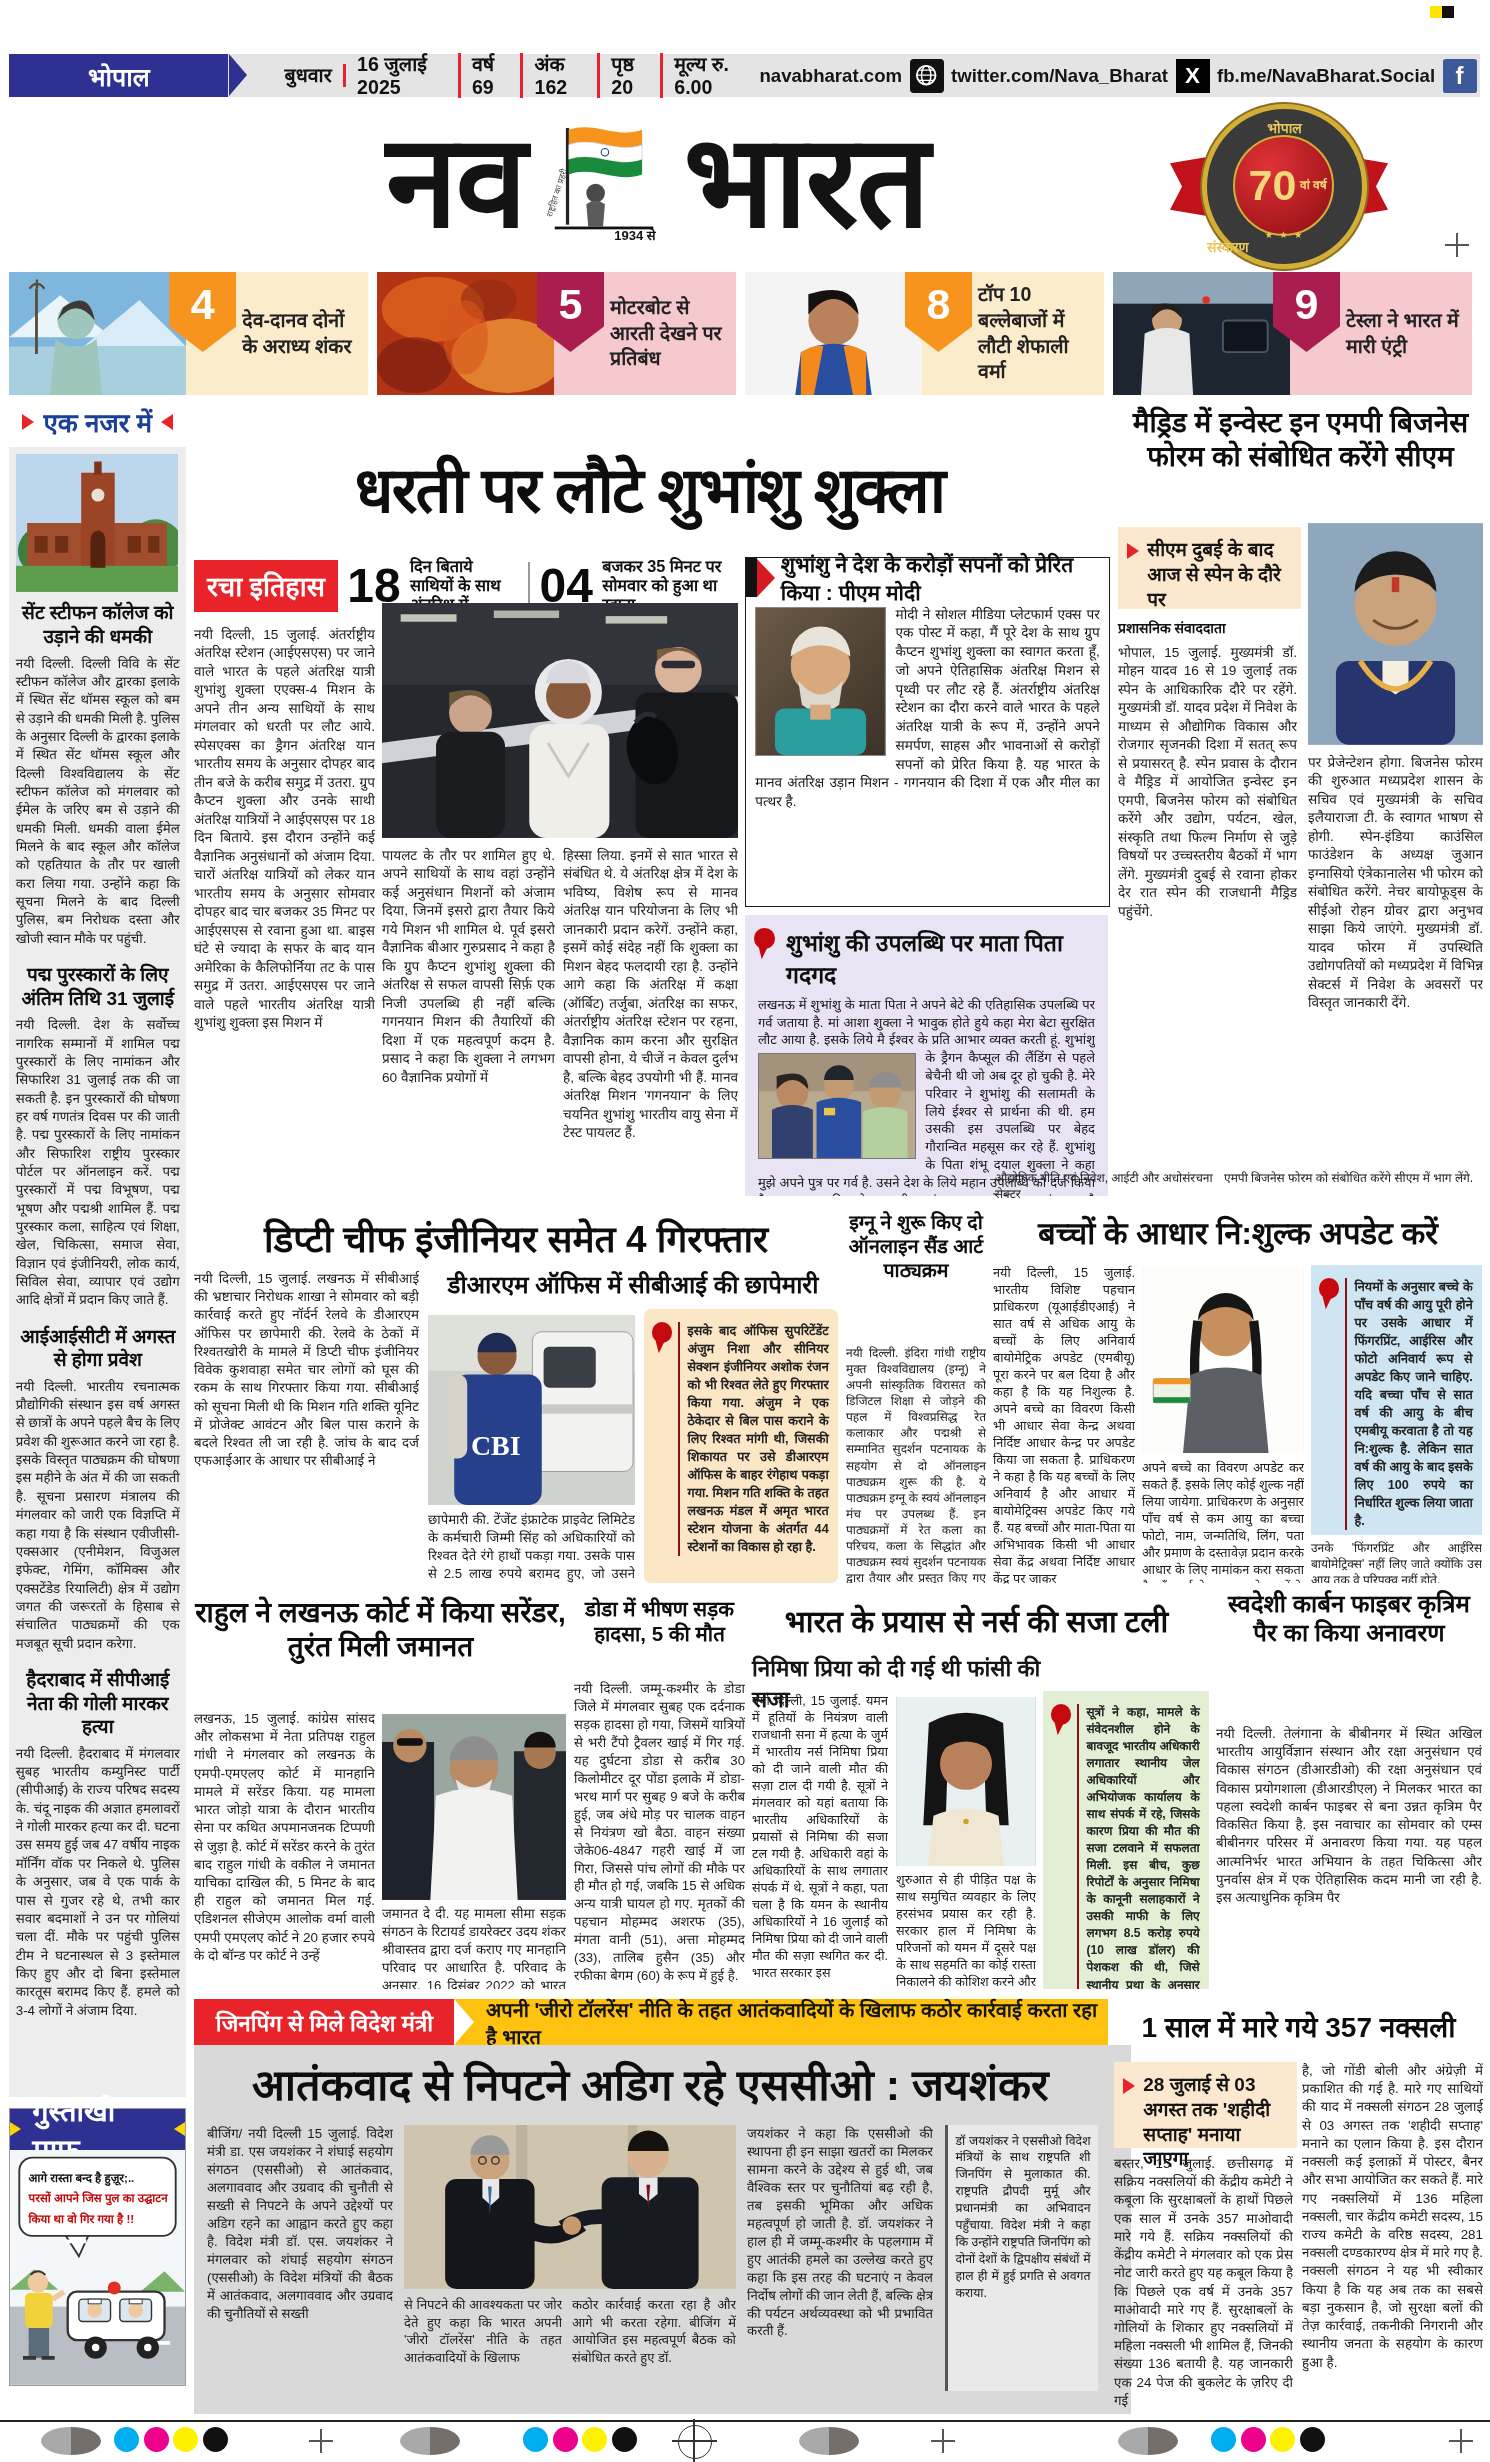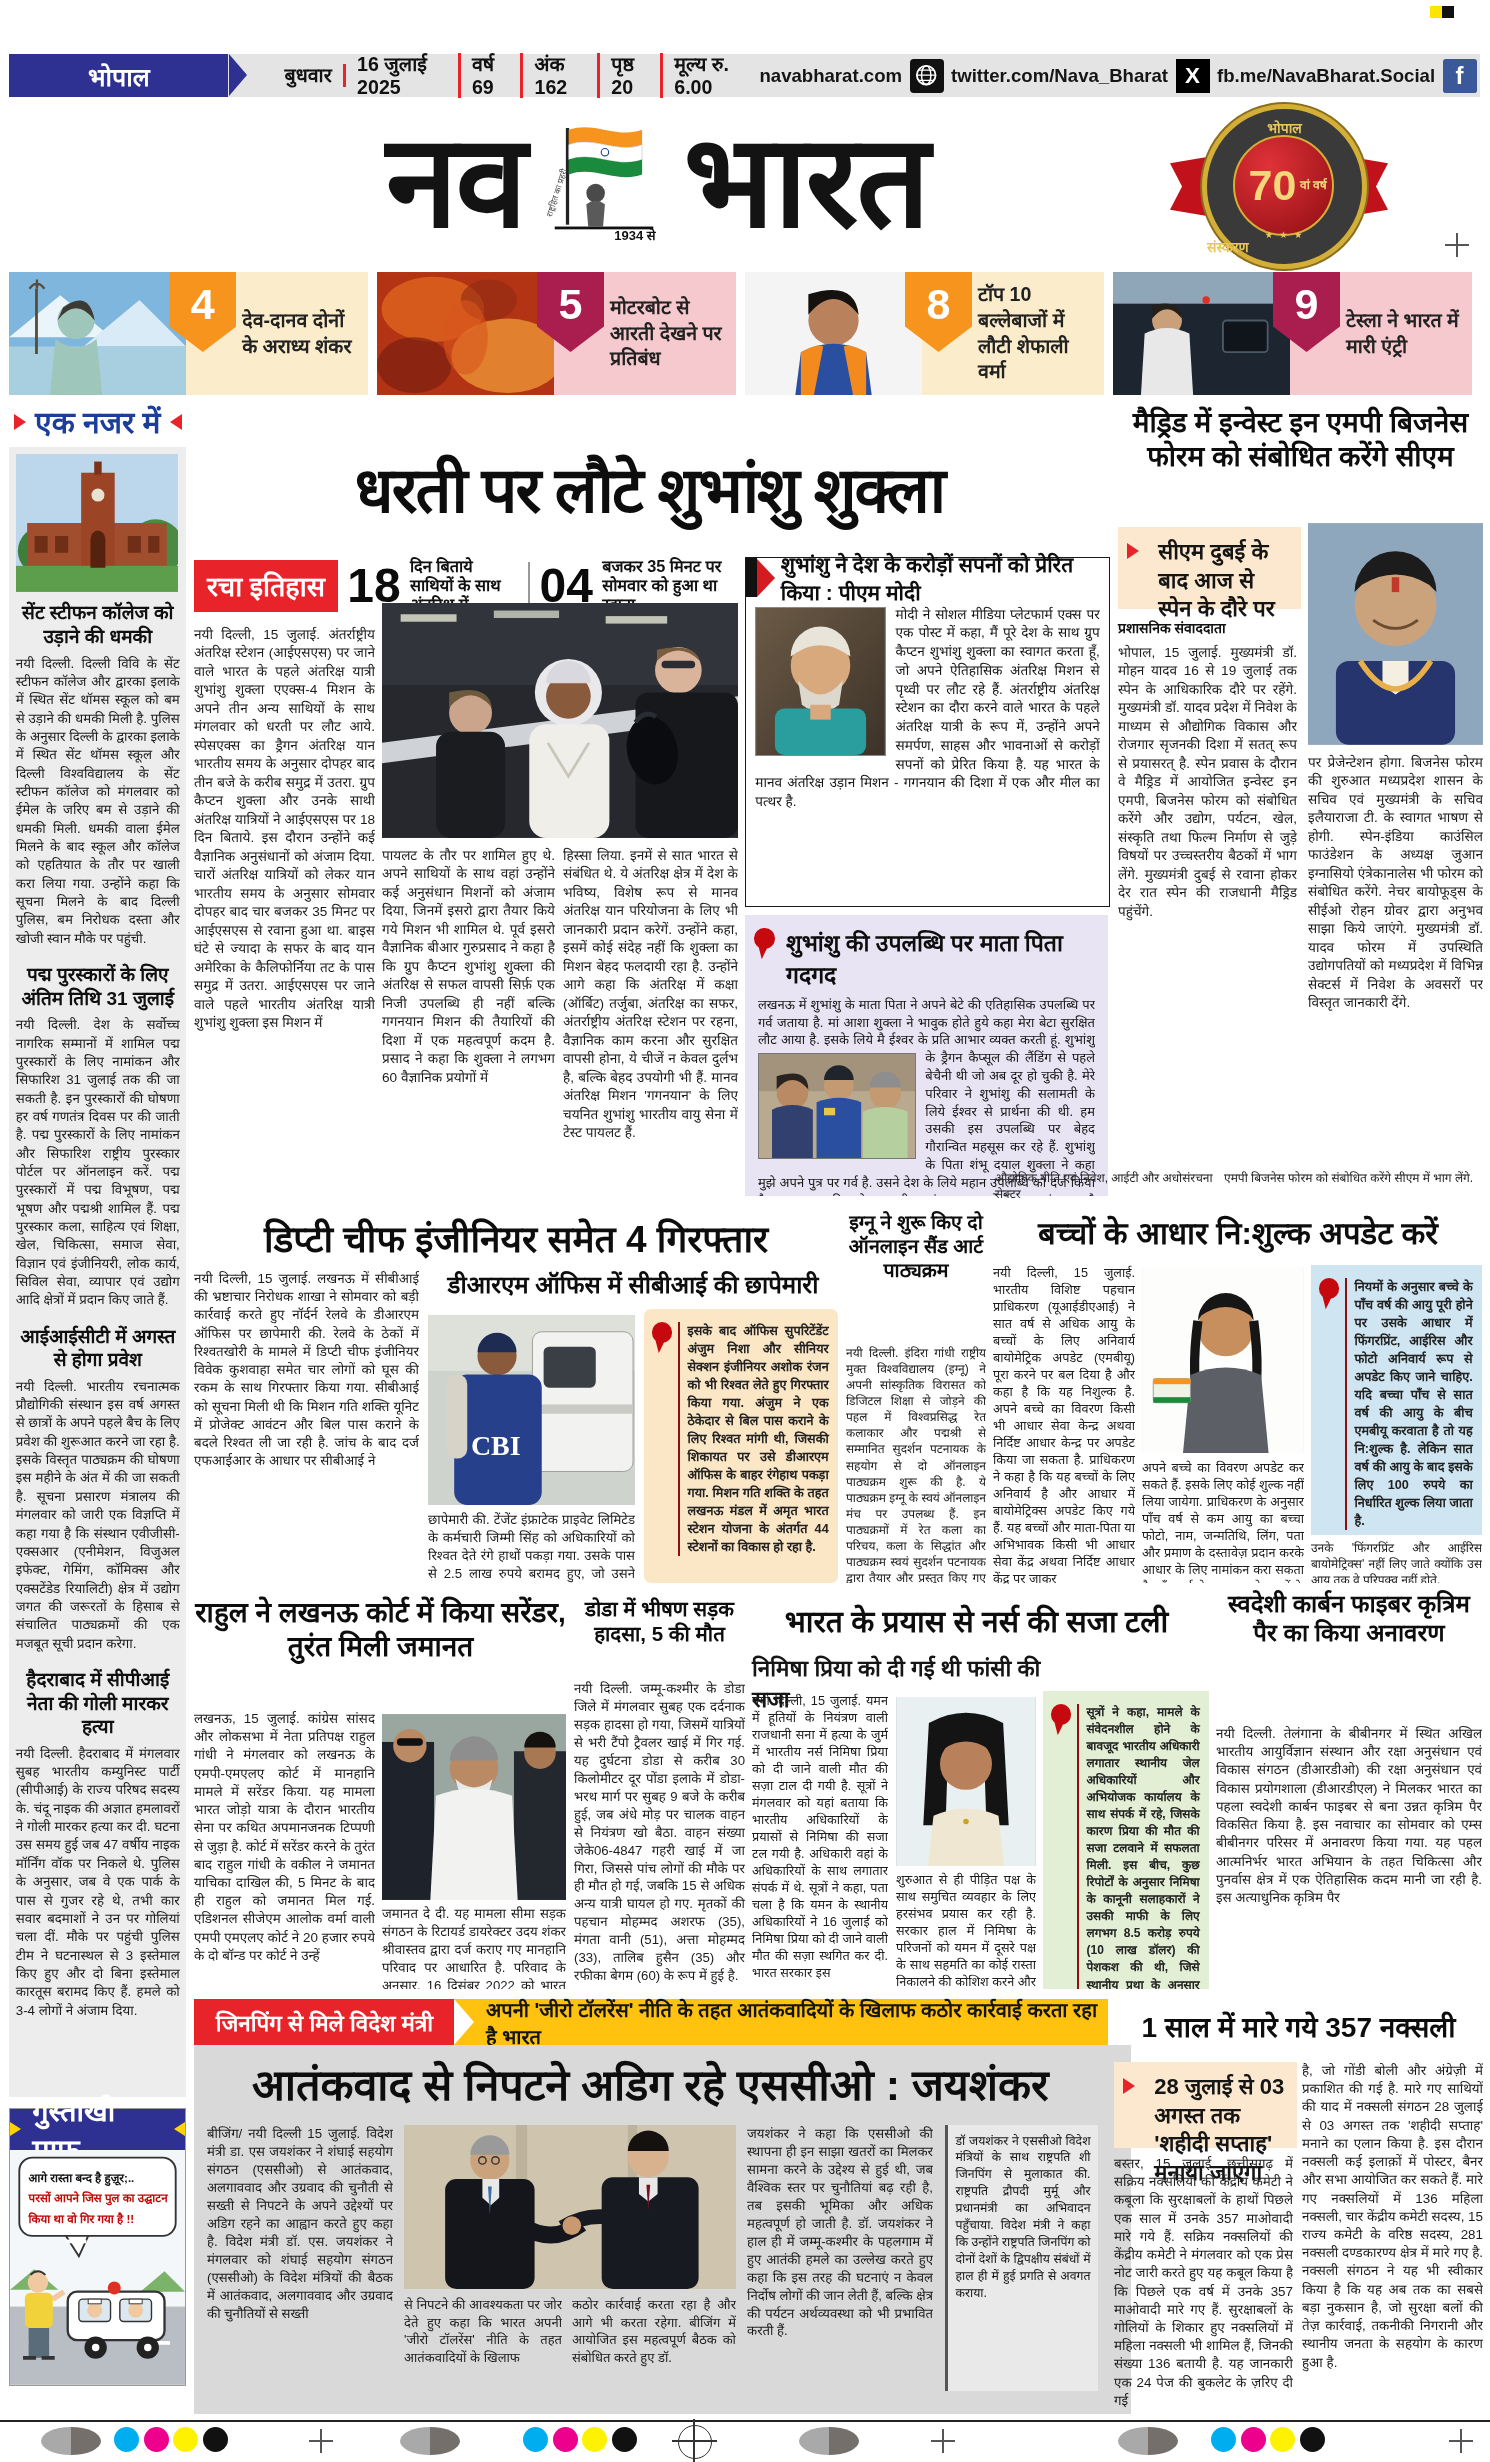--- a/index.html
+++ b/index.html
@@ -48,21 +48,21 @@
   .t-body{position:absolute;left:177px;right:0;top:0;bottom:0;}
   .bg-cream{background:#fbeccb;}
   .bg-pink{background:#f6c9ce;}
   .t-num{position:absolute;left:160px;top:0;width:67px;height:80px;color:#fff;font-size:43px;font-weight:bold;text-align:center;line-height:65px;clip-path:polygon(0 0,100% 0,100% 68%,50% 100%,0 68%);}
   .nb-orange{background:#f7941d;}
   .nb-crimson{background:#a91e4f;}
   .t-text{position:absolute;left:233px;right:7.5px;top:0;bottom:0;display:flex;align-items:center;font-weight:bold;font-size:19.6px;line-height:1.32;color:#222;}
   
   .sidebar{left:9.3px;top:400px;width:177px;}
   .sbhead{height:43px;display:flex;align-items:center;justify-content:center;gap:9.3px;}
-  .sbhead .tt{color:#1b3e9b;font-size:30px;font-weight:bold;}
+  .sbhead .tt{color:#1b3e9b;font-size:26px;font-weight:bold;}
   .tri-r{width:0;height:0;border-top:8.4px solid transparent;border-bottom:8.4px solid transparent;border-left:12px solid #e8232a;}
   .tri-l{width:0;height:0;border-top:8.4px solid transparent;border-bottom:8.4px solid transparent;border-right:12px solid #e8232a;}
   .sb-panel{background:#ededed;margin-top:3.7px;padding:7.5px 6.5px;height:1635px;overflow:hidden;}
   .sb-art{margin-bottom:15px;}
   .sb-title{font-size:19px;font-weight:bold;text-align:center;line-height:1.25;margin:9.3px 0 5.6px;color:#101010;}
   .sb-body{font-size:13.3px;line-height:1.38;text-align:justify;color:#1c1c1c;}
   .cartoon{margin-top:11.2px;border:0.9px solid #9a9a9a;}
   .cart-head{height:41px;background:#2e3192;display:flex;align-items:center;justify-content:flex-end;gap:11px;color:#fff;font-size:29px;font-weight:bold;}
   .ytri-r{width:0;height:0;border-top:7.5px solid transparent;border-bottom:7.5px solid transparent;border-left:11.2px solid #ffd400;}
   .ytri-l{width:0;height:0;border-top:7.5px solid transparent;border-bottom:7.5px solid transparent;border-right:11.2px solid #ffd400;}
@@ -81,21 +81,21 @@
   .pmtitle{font-size:21px;font-weight:bold;padding-left:5.6px;color:#0d0d0d;}
   .pmbody{padding:7.5px 9.3px;font-size:13.6px;line-height:1.38;text-align:justify;overflow:hidden;height:291px;}
   .pmphoto{float:left;width:129px;height:147px;margin:1.9px 9.3px 3.7px 0;border:0.9px solid #888;}
   .lavbox{left:745px;top:915px;width:363px;height:281px;background:#e9e4f4;padding:9.3px 13px;box-sizing:border-box;overflow:hidden;}
   .lav-title{font-size:23px;font-weight:bold;color:#0d0d0d;margin:1.9px 0 5.6px 28px;}
   .qg{position:absolute;width:20.5px;height:20.5px;border-radius:50%;background:#c6090f;}
   .qg::after{content:"";position:absolute;left:5.6px;top:17px;border-top:13px solid #c6090f;border-right:11.2px solid transparent;transform:rotate(-14deg);}
   .lavbody{font-size:13px;line-height:1.37;text-align:justify;overflow:hidden;height:222px;}
   .famphoto{float:left;width:156px;height:104px;margin:3.7px 9.3px 1.9px 0;border:0.9px solid #777;}
   
-  .kick{background:#fbe8cf;font-weight:bold;font-size:22px;line-height:1.3;padding:11.2px 9.3px;display:flex;gap:19px;box-sizing:border-box;}
+  .kick{background:#fbe8cf;font-weight:bold;font-size:19px;line-height:1.3;padding:11.2px 9.3px;display:flex;gap:8px;box-sizing:border-box;}
   .kick .tri-r{margin-top:4.7px;flex:0 0 auto;}
   .qbox{position:absolute;box-sizing:border-box;padding:13px 9.3px 9.3px 34px;font-weight:bold;font-size:12.7px;line-height:1.42;text-align:justify;overflow:hidden;color:#222;}
   .qbox .qg{left:7.5px;top:13px;}
   .q-peach{background:#fbe6c5;}
   .q-blue{background:#cfe6f2;}
   .q-green{background:#e3efd4;}
   .qinner{border-left:2.8px solid #8e1010;padding-left:7.5px;}
   
   .h-xl{font-weight:bold;color:#0d0d0d;display:flex;align-items:center;justify-content:center;white-space:nowrap;}
   .h-wrap{font-weight:bold;color:#0d0d0d;text-align:center;line-height:1.22;overflow:hidden;}

